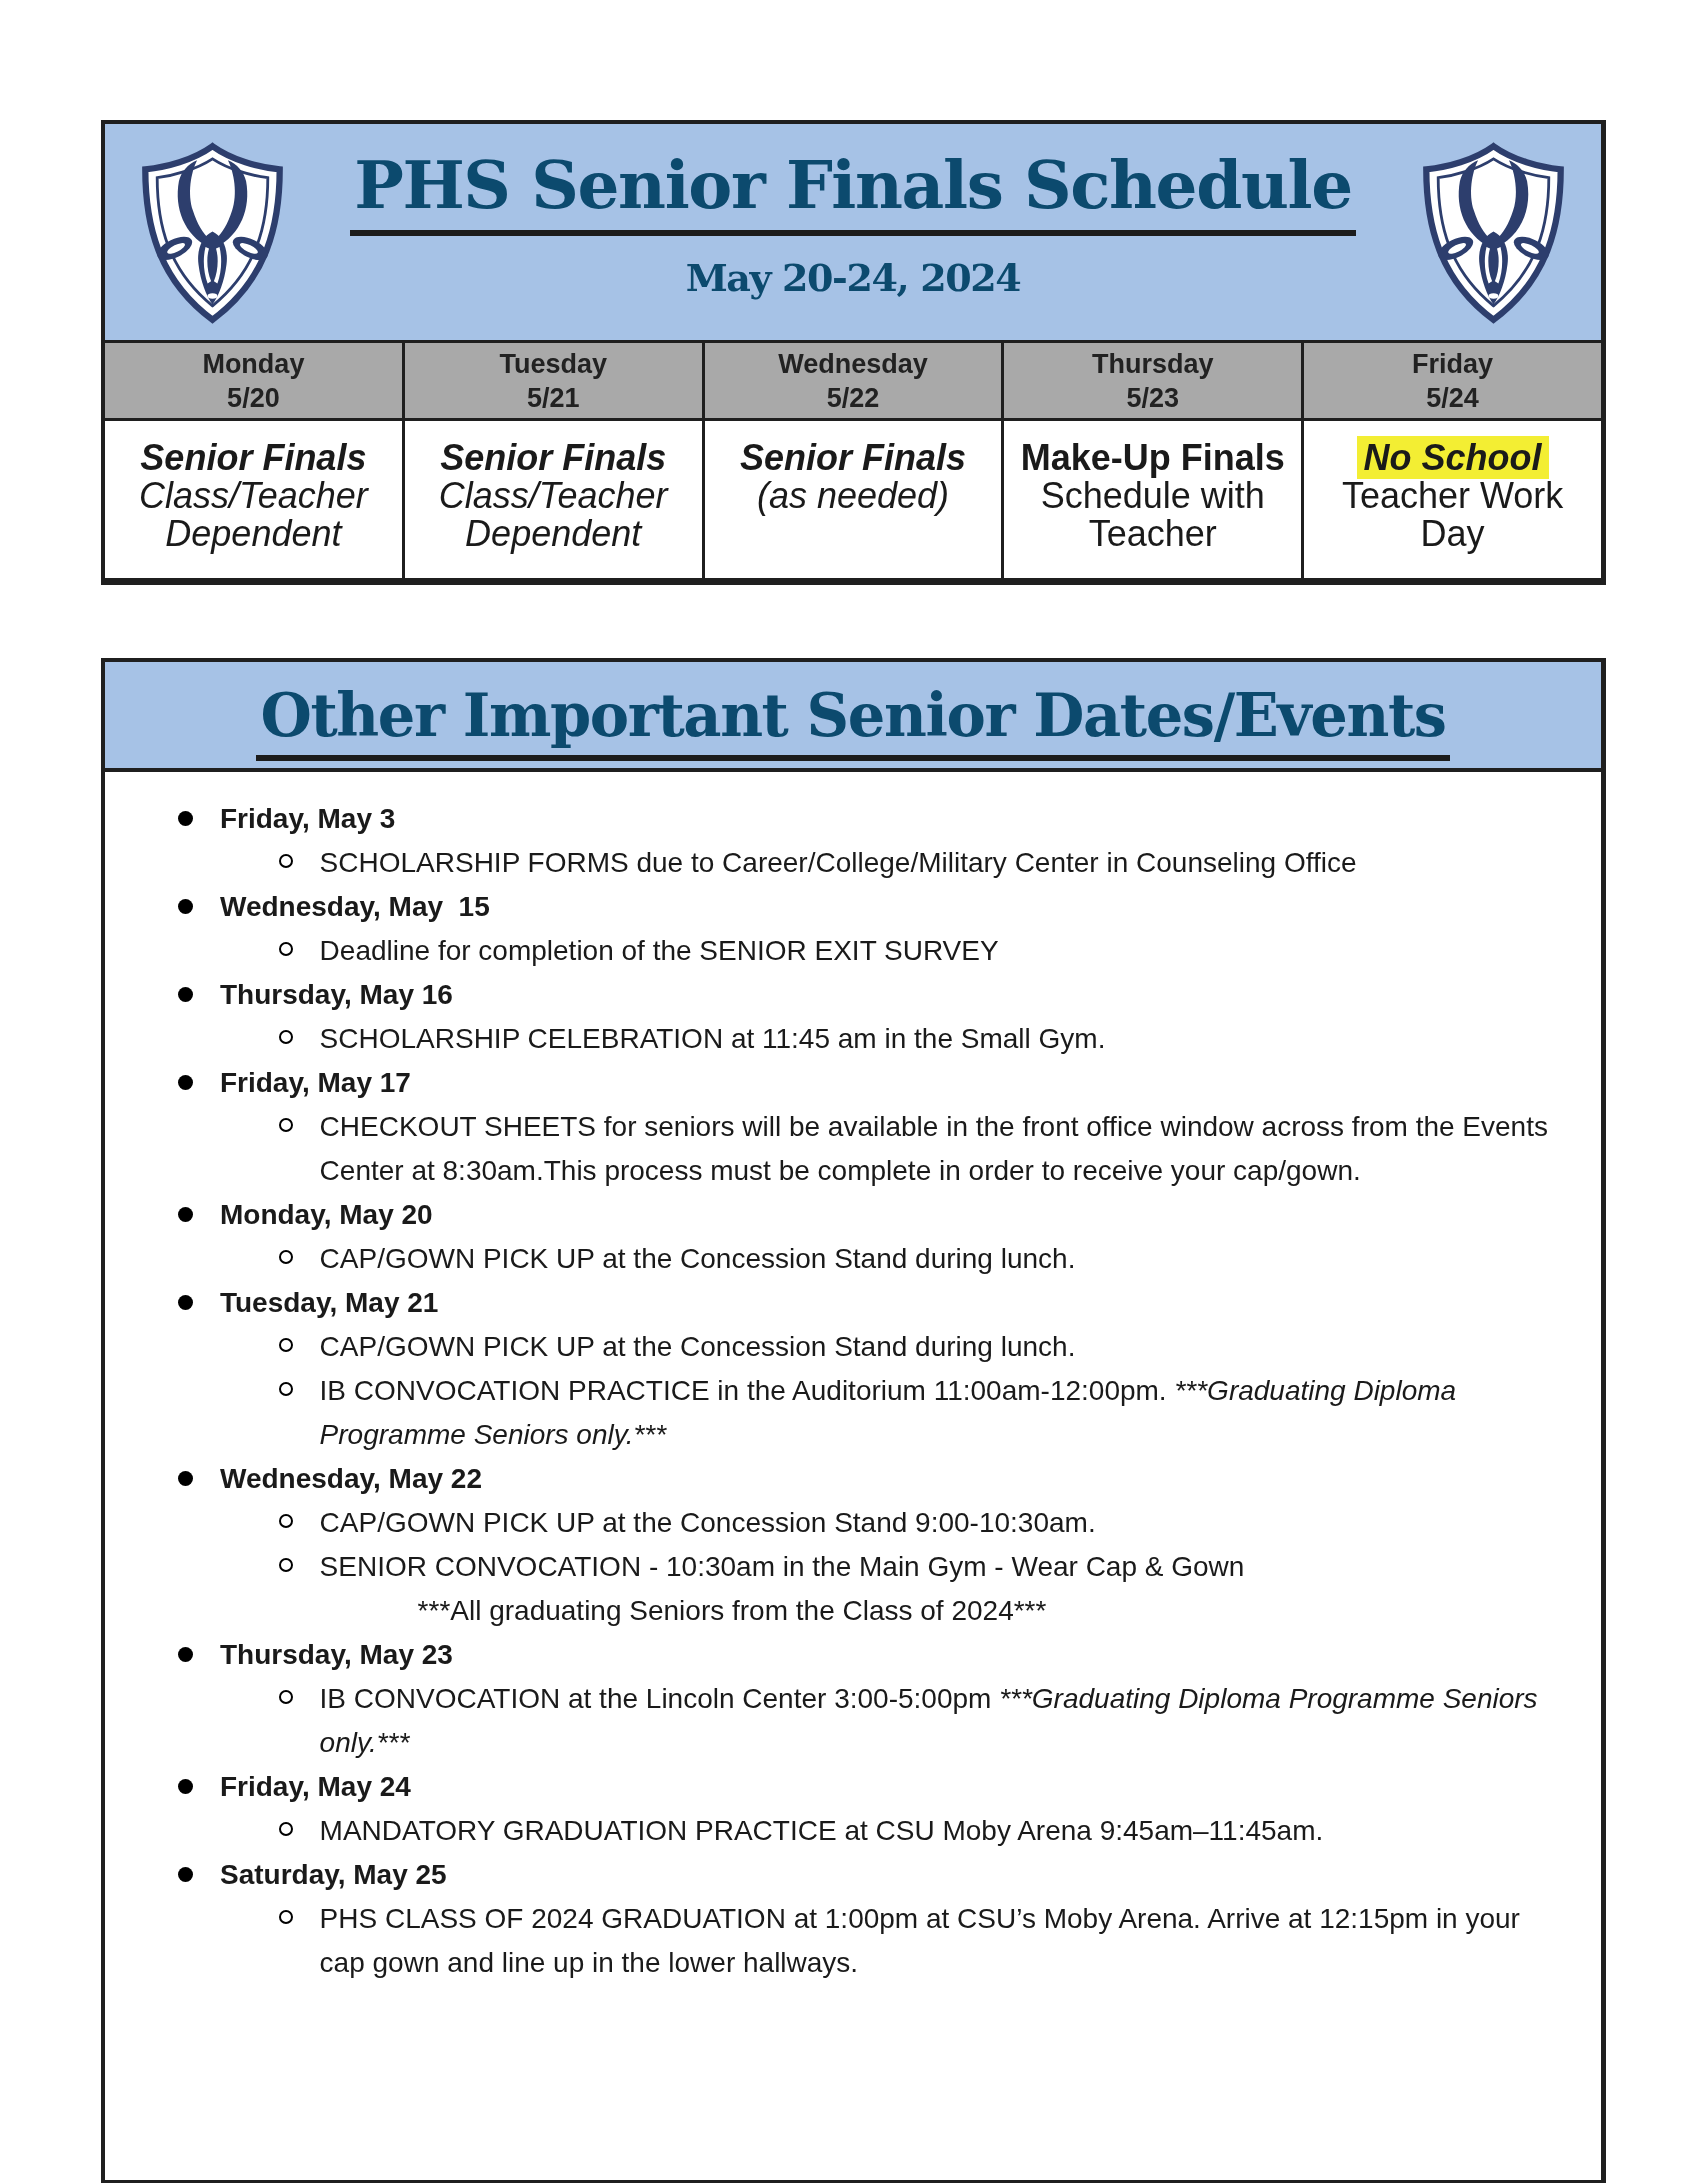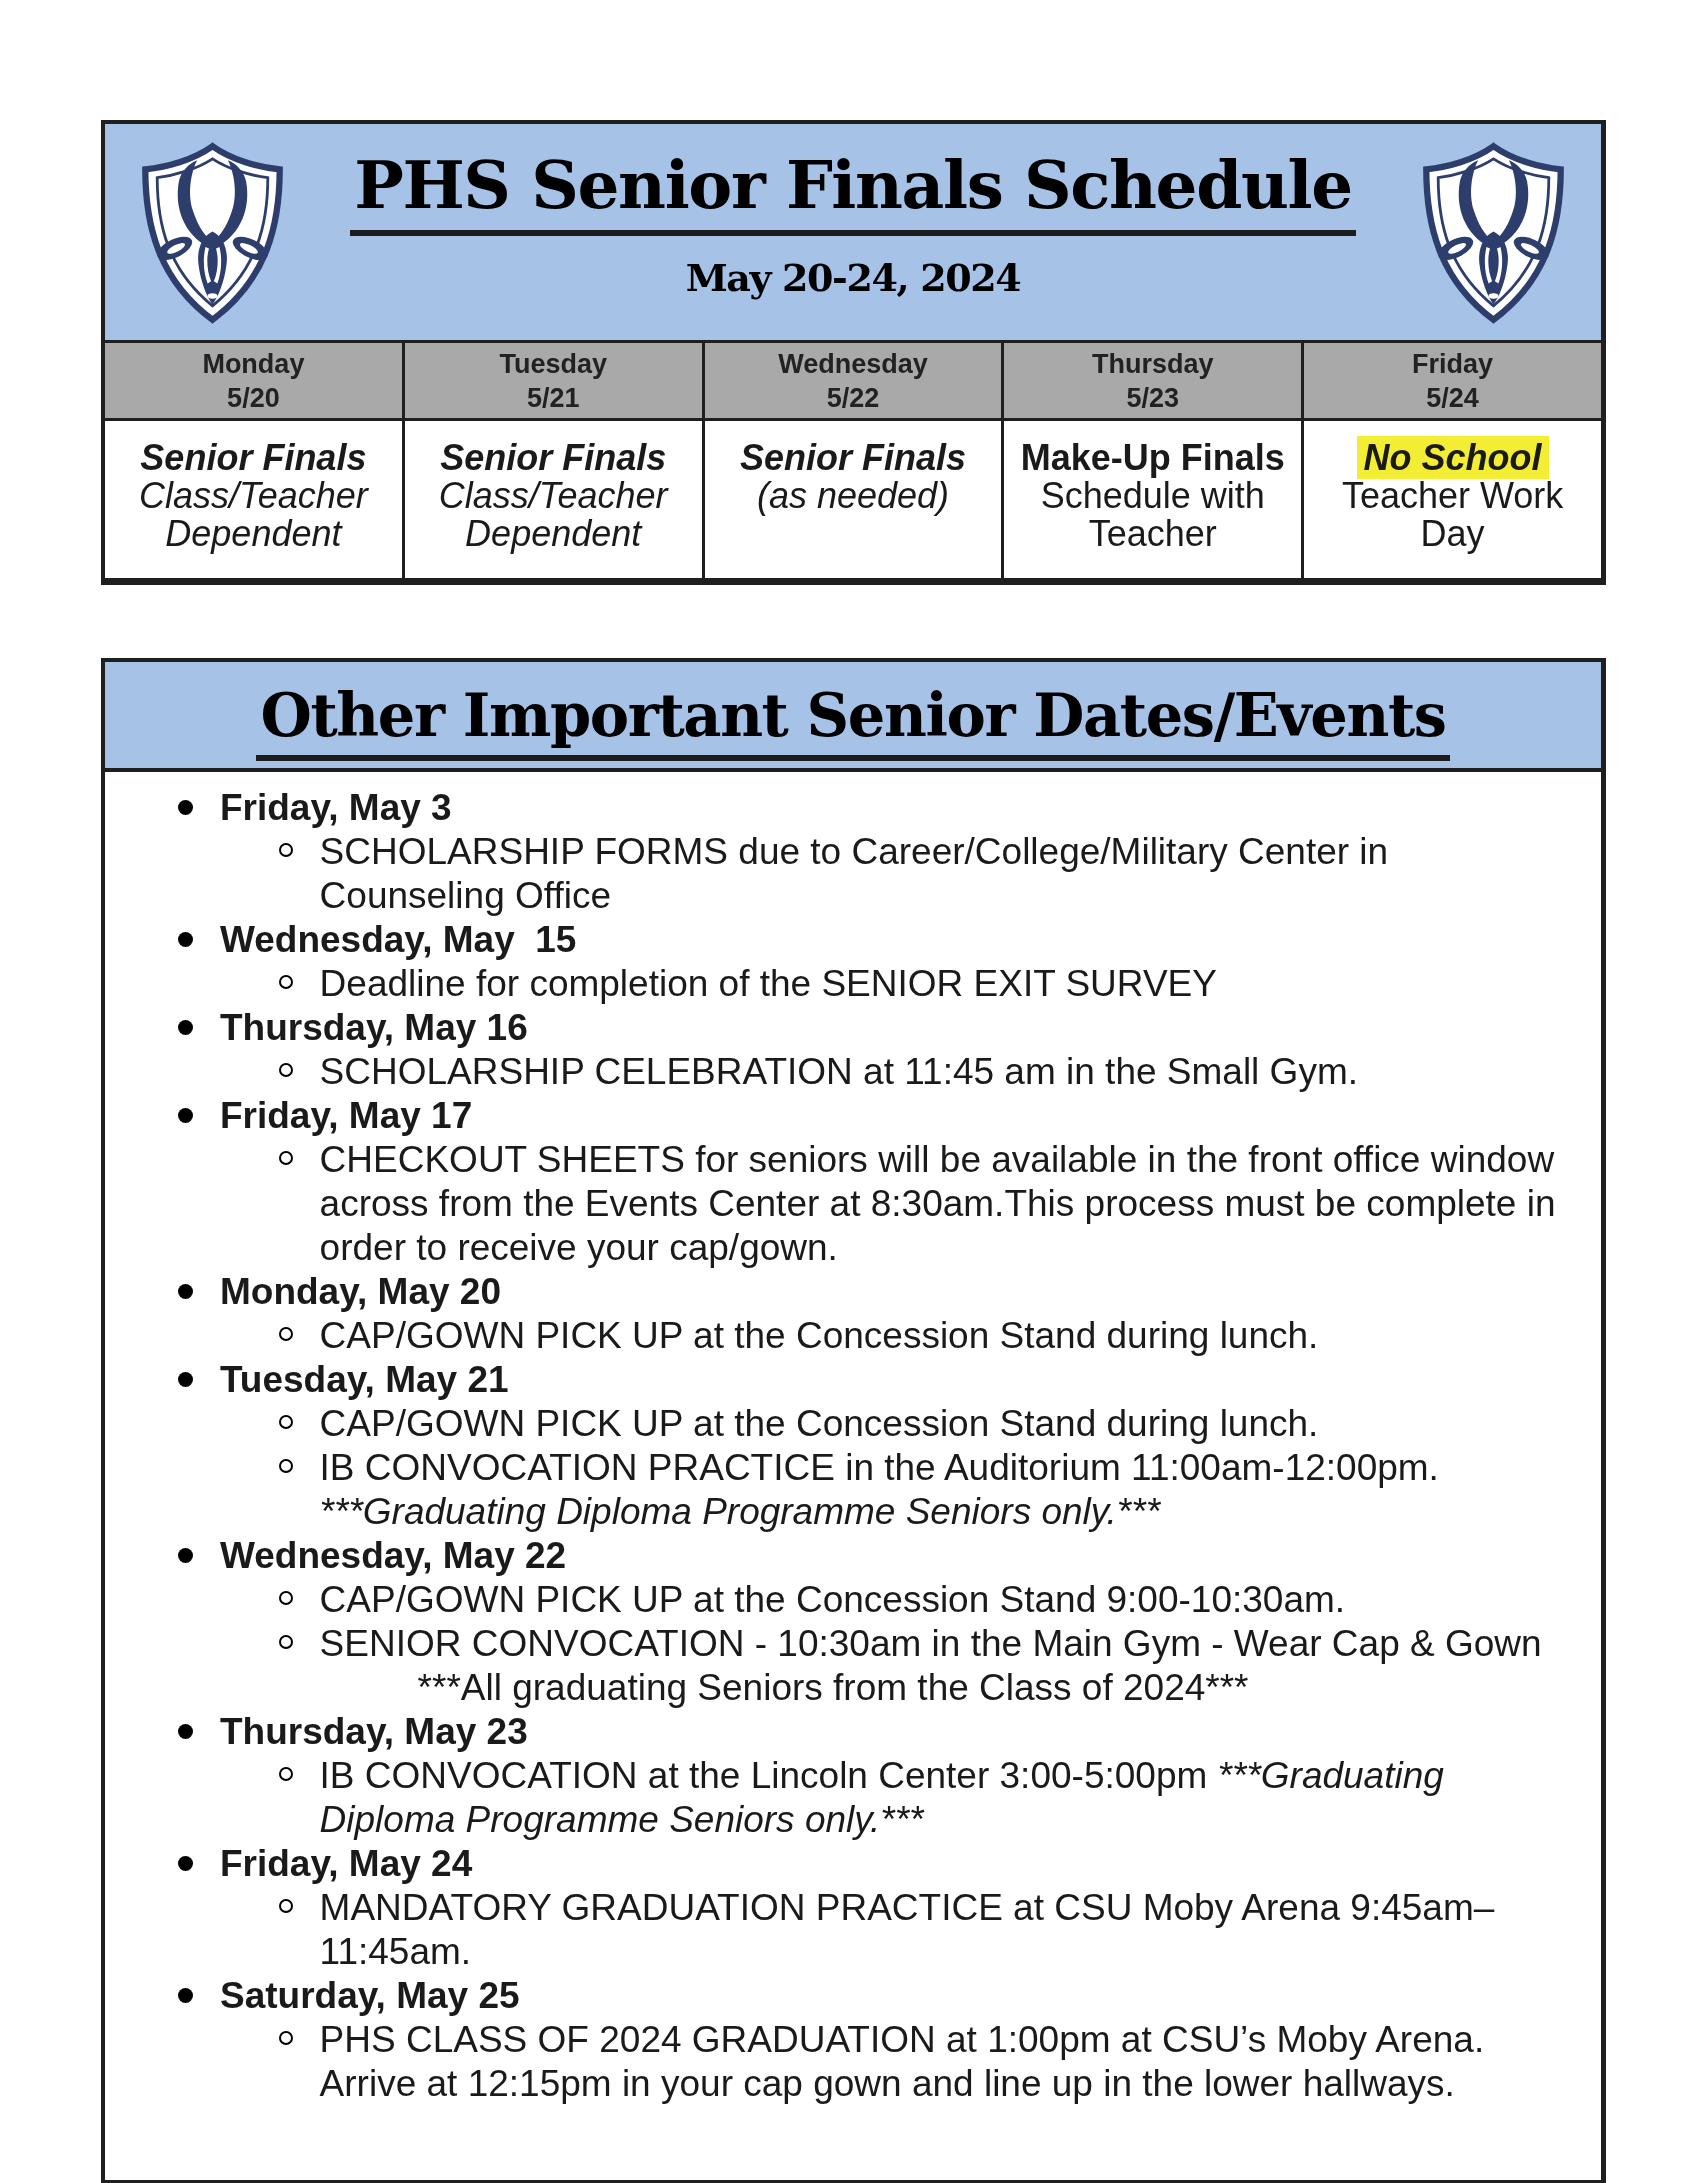--- a/index.html
+++ b/index.html
@@ -15,21 +15,21 @@
     position:absolute; left:101px; width:1505px; background:#ffffff;
     border:4.2px solid #1f1f1f; border-bottom-width:7.7px; border-right-width:5.6px;
   }
   .top-box { top:120px; height:465px; display:flex; flex-direction:column; }
   .events-box { top:658px; height:1529px; display:flex; flex-direction:column; }
 
   
   .finals-header {
     position:relative; height:216px; background:#a6c2e6; flex:none;
   }
-  .slab { font-family:"DejaVu Serif","Liberation Serif",serif; font-weight:700; letter-spacing:-1.4px; color:#000000; }
+  .slab { font-family:"DejaVu Serif","Liberation Serif",serif; font-weight:700; letter-spacing:-1.4px; color:#0c4a6e; }
   .main-title { margin:0; padding-top:24px; text-align:center; font-size:66px; line-height:75px; }
   .underlined { border-bottom:6.3px solid #1c1c1c; padding:0 4.2px 5.6px 4.2px; }
   .subtitle { margin-top:26.6px; text-align:center; font-size:38px; line-height:56px; }
 
   .logo { position:absolute; top:18px; width:157px; height:182px; }
   .logo-left { left:29px; }
   .logo-right { right:29px; }
 
   
   .day-row {
@@ -53,21 +53,21 @@
   .sb-italic { font-style:italic; }
   .hl { background:#f3ee33; padding:1.4px 7px; }
 
   
   .events-header {
     flex:none; height:110px; background:#a6c2e6; border-bottom:4.9px solid #1f1f1f;
     display:flex; align-items:center; justify-content:center;
   }
   .section-title { margin:0; font-size:59px; line-height:67px; }
 
-  .events-list { flex:1 1 auto; padding:14px 42px 0 73px; font-size:37px; line-height:44px; }
+  .events-list { flex:1 1 auto; padding:25px 42px 0 73px; font-size:28px; line-height:44px; }
   .g-head { display:flex; }
   .dot {
     flex:none; width:15.4px; height:15.4px; border-radius:50%; background:#000;
     margin:14px 26.6px 0 0;
   }
   .day-label { font-weight:bold; white-space:pre-wrap; }
   .sub { display:flex; padding-left:101px; }
   .ring {
     flex:none; width:14px; height:14px; border:2.1px solid #000; border-radius:50%;
     margin:13.3px 26.6px 0 0; background:transparent;

